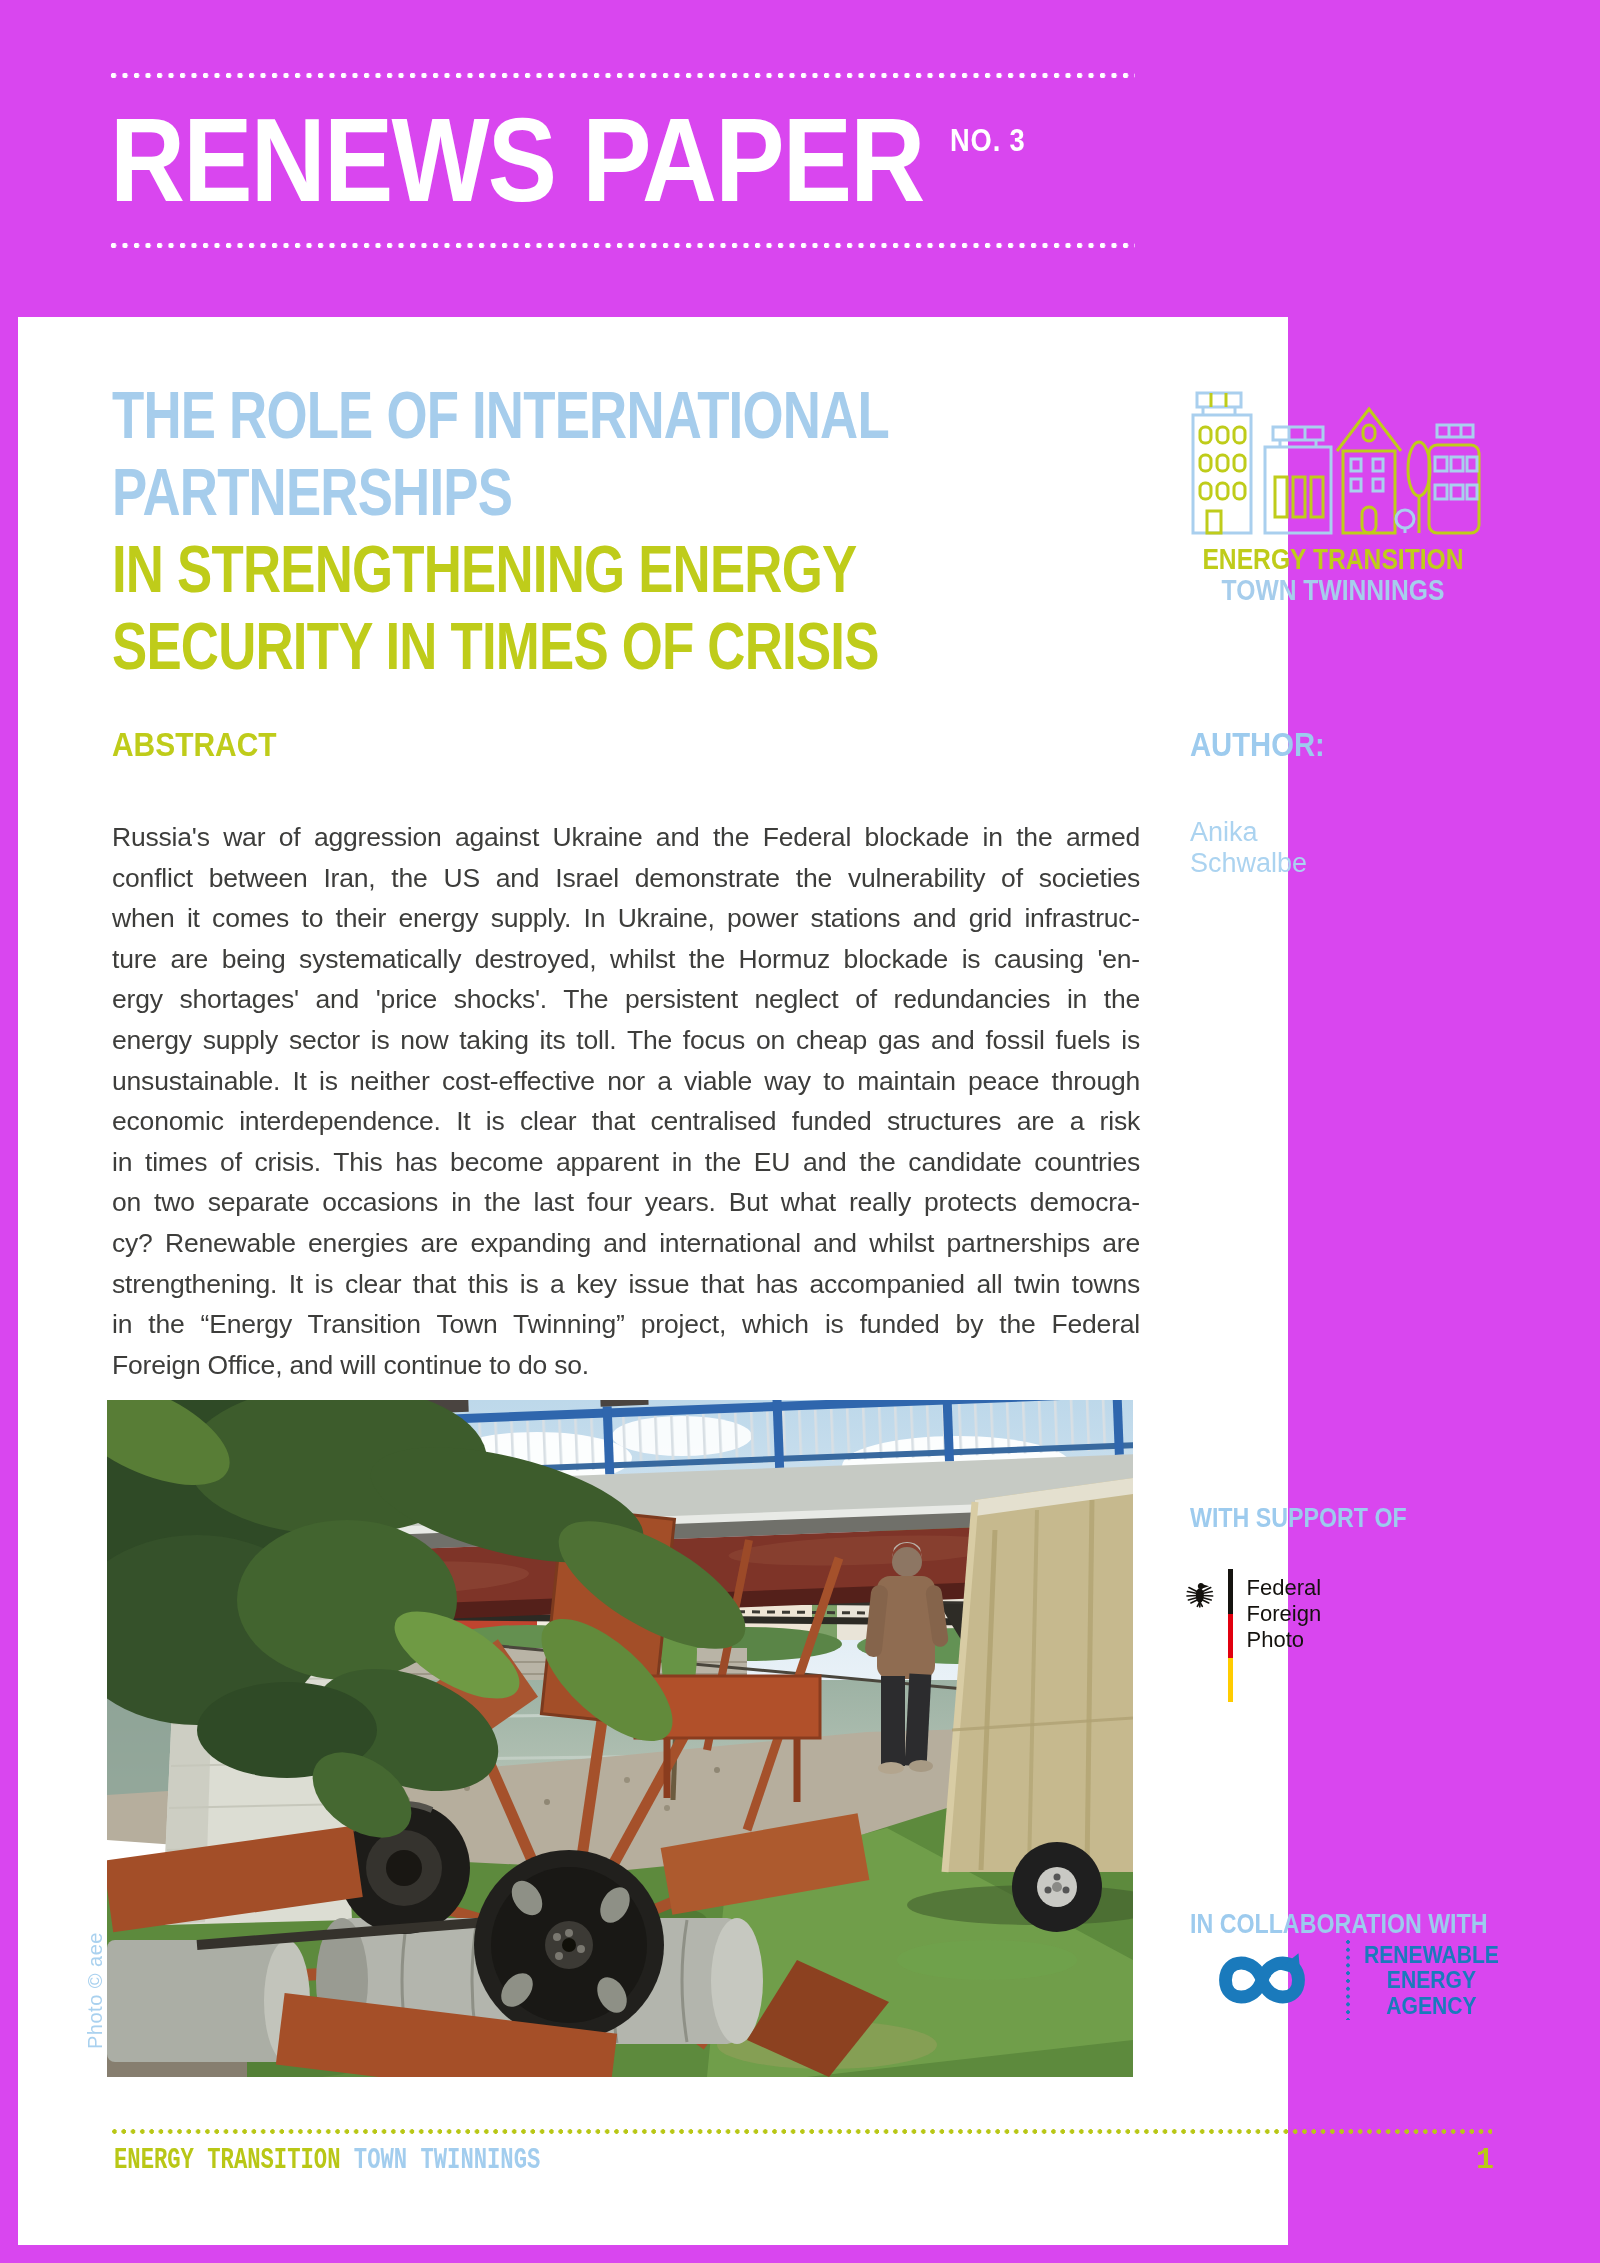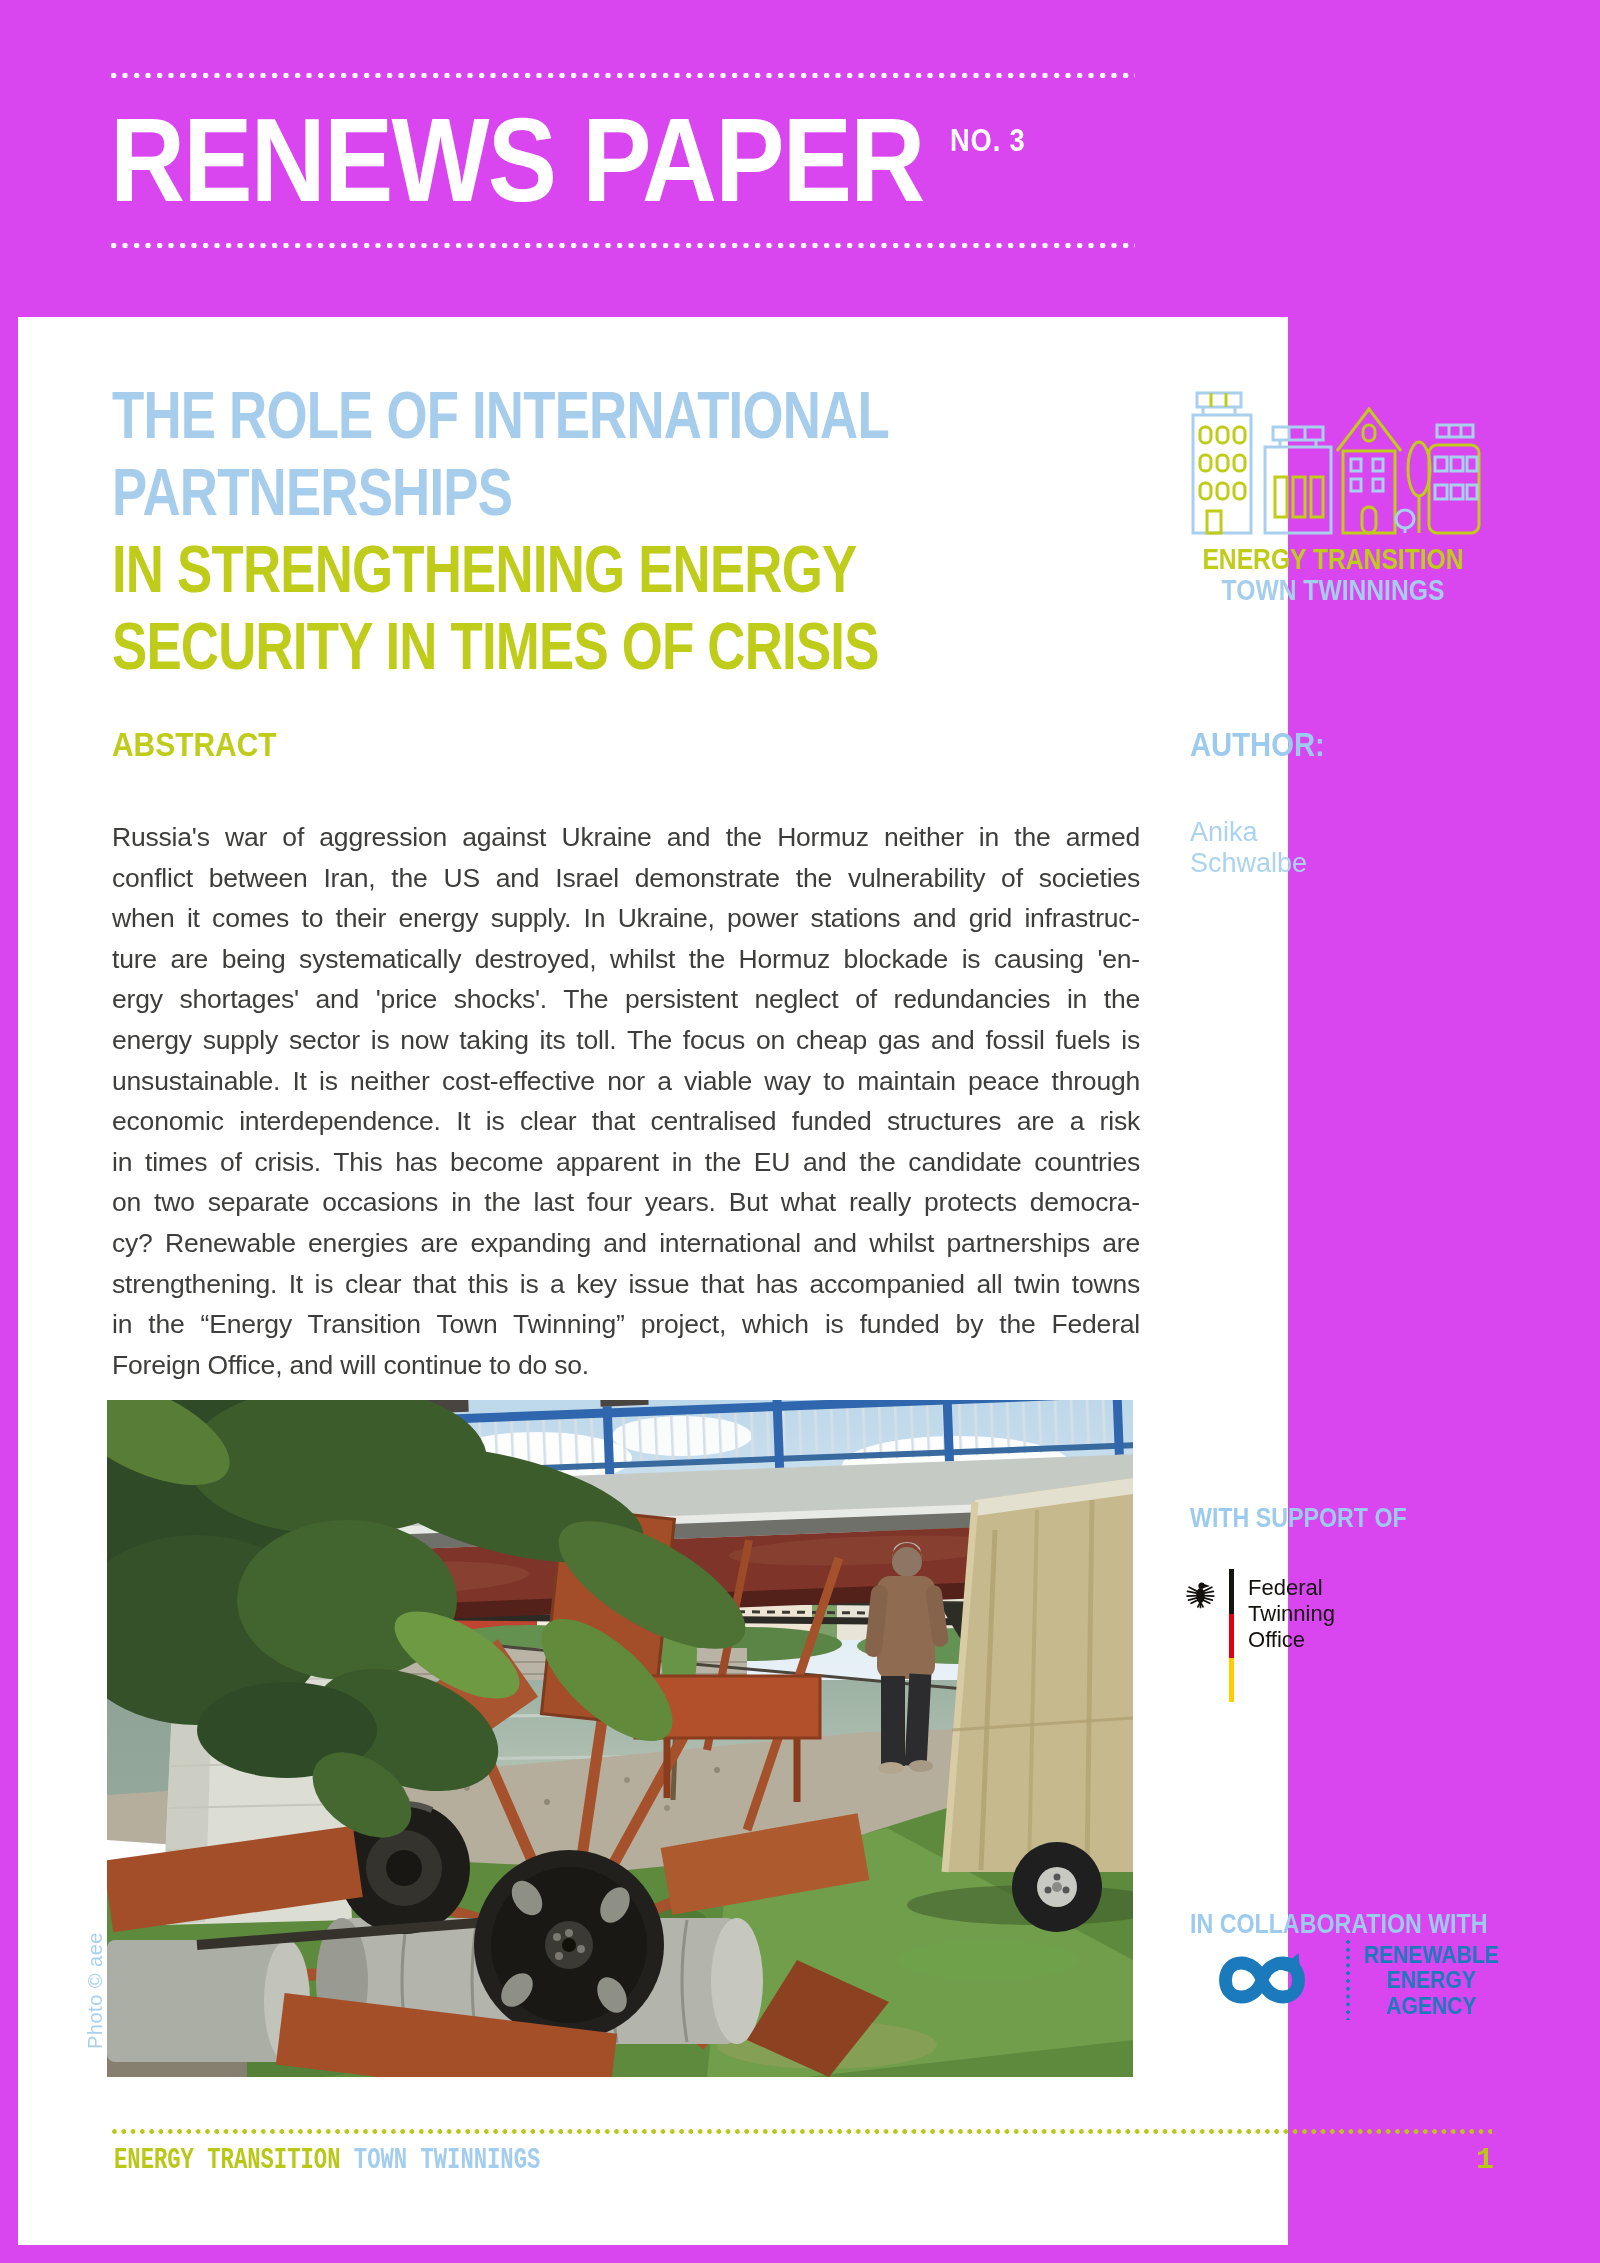--- a/index.html
+++ b/index.html
@@ -99,21 +99,21 @@
         </div>
       <div class="t-green">
           <div class="tline">IN STRENGTHENING ENERGY</div>
           <div class="tline">SECURITY IN TIMES OF CRISIS</div>
         </div>
     </h2>
 
     <h3 class="sec-head">ABSTRACT</h3>
 
     <div class="body-text">
-        <div class="jline stretch">Russia's war of aggression against Ukraine and the Hormuz neither in the armed</div>
+        <div class="jline stretch">Russia's war of aggression against Ukraine and the Federal blockade in the armed</div>
         <div class="jline stretch">conflict between Iran, the US and Israel demonstrate the vulnerability of societies</div>
         <div class="jline stretch">when it comes to their energy supply. In Ukraine, power stations and grid infrastruc-</div>
         <div class="jline stretch">ture are being systematically destroyed, whilst the Hormuz blockade is causing 'en-</div>
         <div class="jline stretch">ergy shortages' and 'price shocks'. The persistent neglect of redundancies in the</div>
         <div class="jline stretch">energy supply sector is now taking its toll. The focus on cheap gas and fossil fuels is</div>
         <div class="jline stretch">unsustainable. It is neither cost-effective nor a viable way to maintain peace through</div>
         <div class="jline stretch">economic interdependence. It is clear that centralised funded structures are a risk</div>
         <div class="jline stretch">in times of crisis. This has become apparent in the EU and the candidate countries</div>
         <div class="jline stretch">on two separate occasions in the last four years. But what really protects democra-</div>
         <div class="jline stretch">cy? Renewable energies are expanding and international and whilst partnerships are</div>
@@ -464,21 +464,21 @@
           <line x1="28" y1="40" x2="23" y2="49"></line>
           <line x1="28" y1="40" x2="28" y2="50"></line>
           <line x1="28" y1="40" x2="33" y2="49"></line>
         </g>
       </svg>
       <div class="flag-bar">
         <div class="fb1"></div>
           <div class="fb2"></div>
           <div class="fb3"></div>
       </div>
-      <div class="ffo-text">Federal Twinning Office</div>
+      <div class="ffo-text">Federal Foreign Photo</div>
     </div>
 
     <div class="side-label collab-label">IN COLLABORATION WITH</div>
     <div class="rea">
       <svg width="148" height="78" viewBox="0 0 150 78">
         <path d="M38,39 C38,16 68,16 75,39 C82,62 112,62 112,39 C112,16 82,16 75,39 C68,62 38,62 38,39 Z" fill="none" stroke="#1a7abc" stroke-width="13" stroke-linecap="round"></path>
         <polygon points="92,28 112,12 114,34" fill="#1a7abc"></polygon>
       </svg>
       <div class="rea-divider"></div>
       <div>

